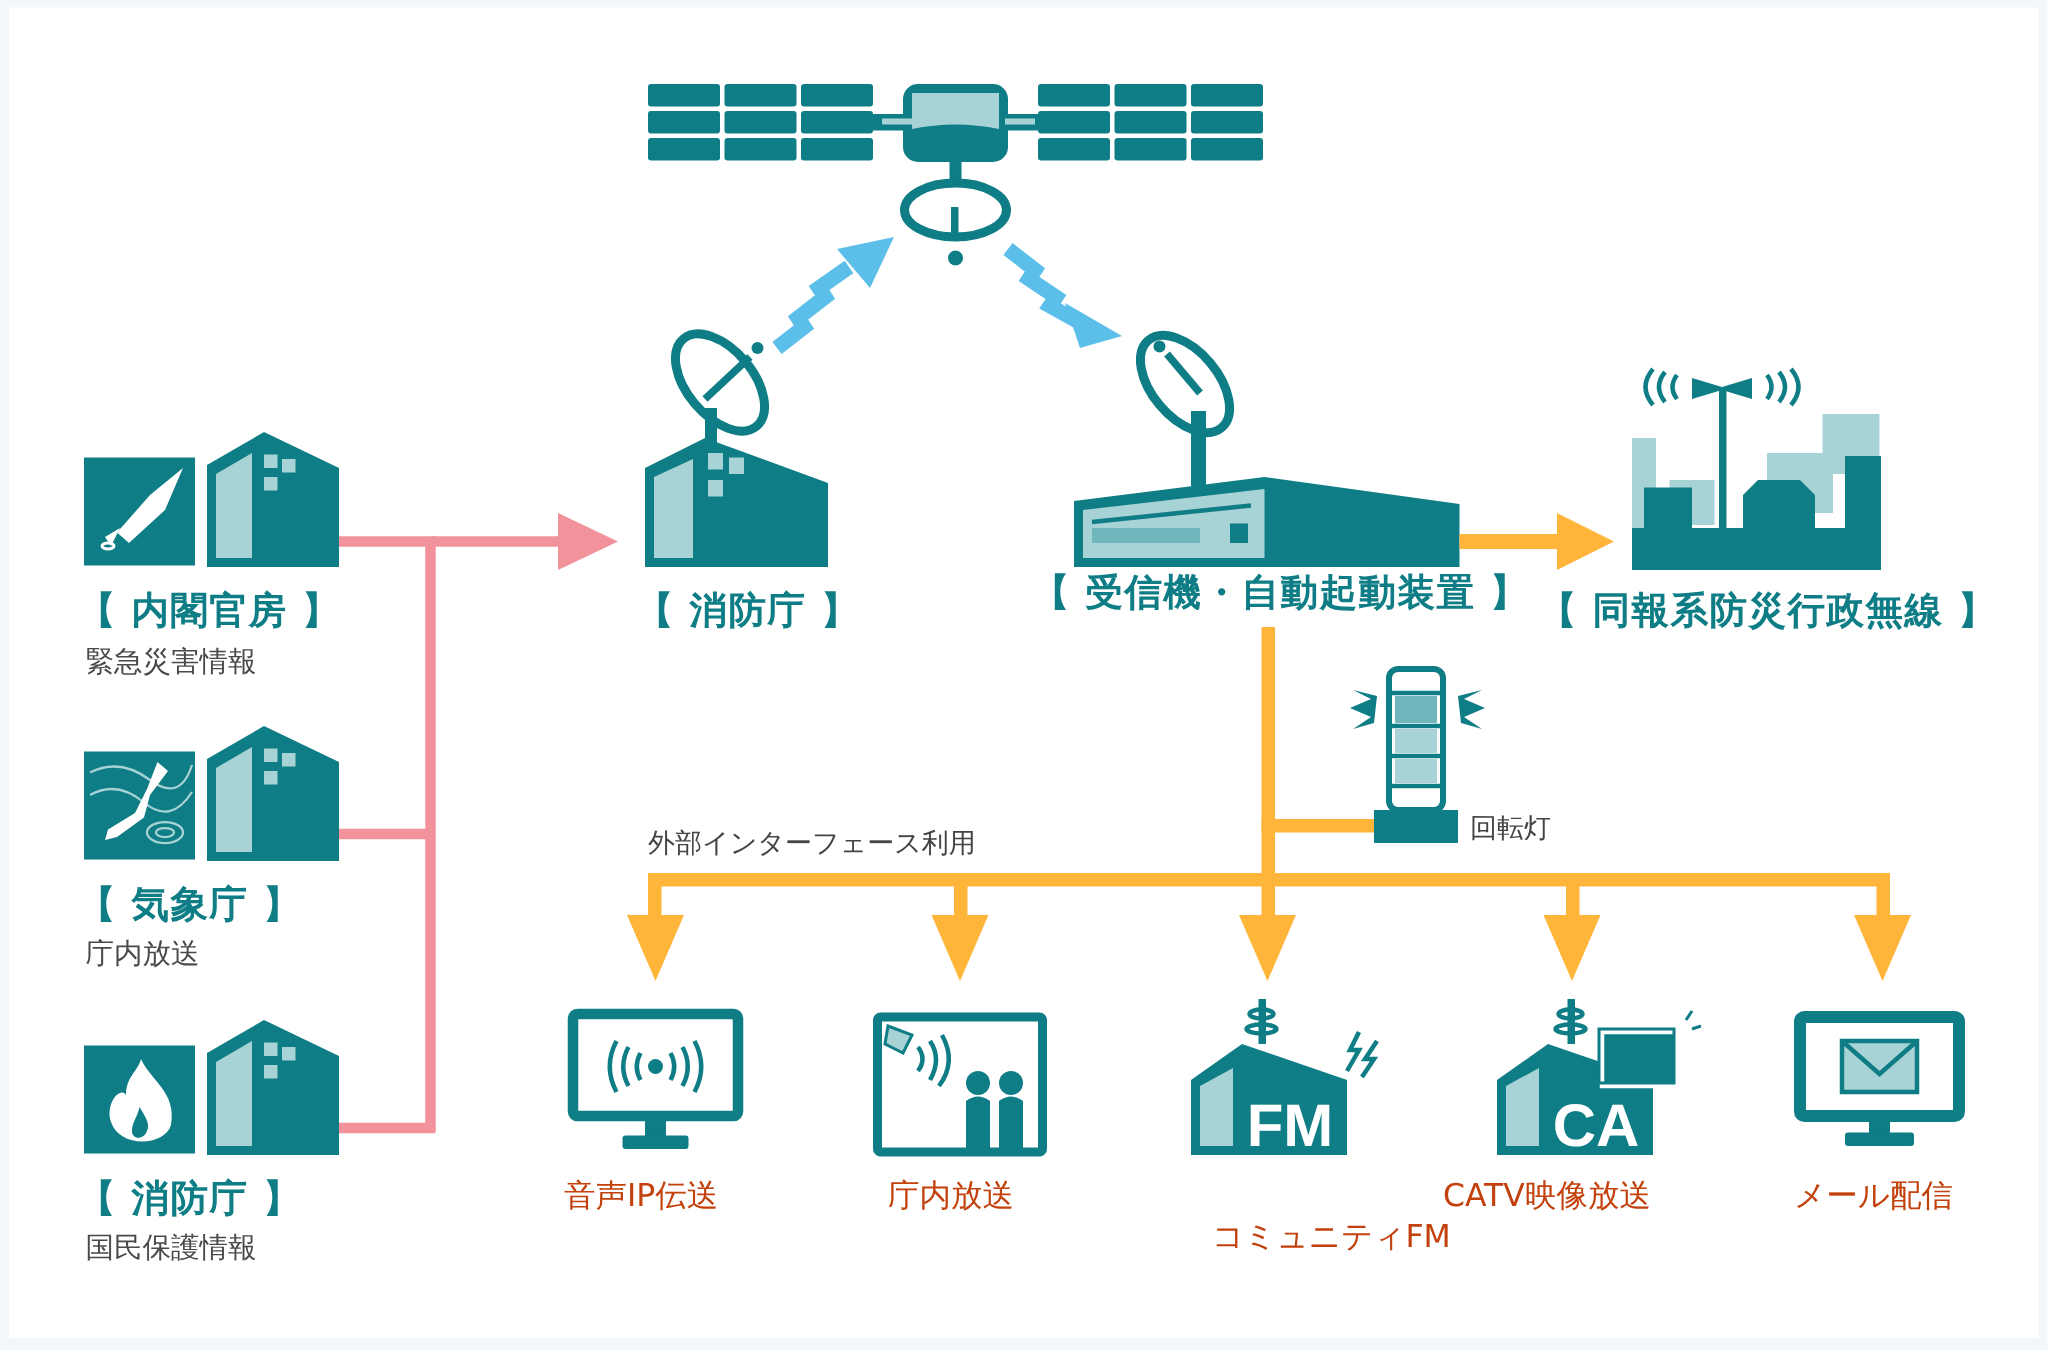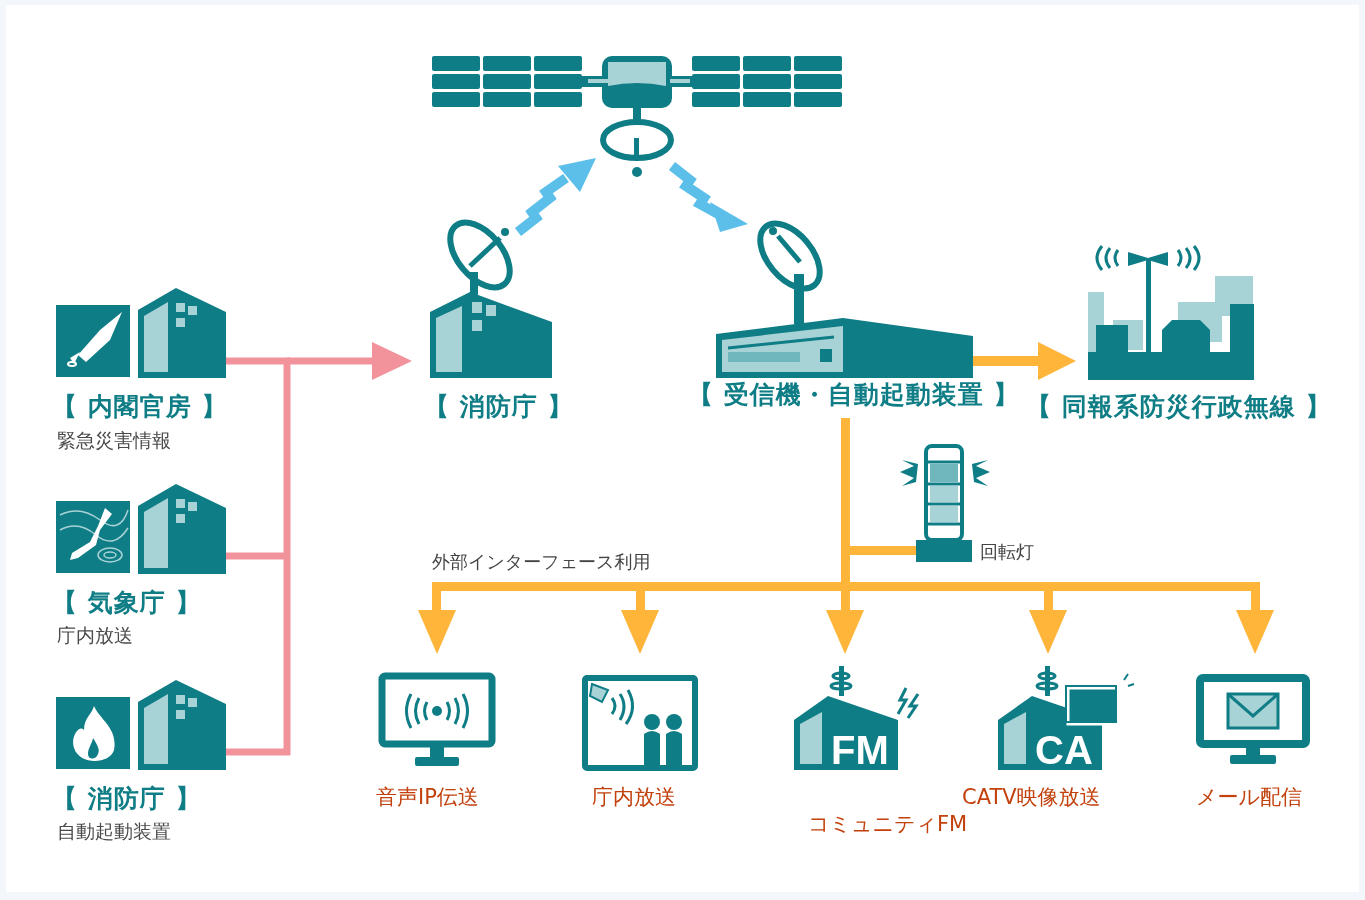--- a/index.html
+++ b/index.html
@@ -237,21 +237,21 @@
     <rect x="1228" y="694" width="50" height="34" fill="#a8d3d6" stroke="#0f7d85" stroke-width="3"></rect>
     <path d="M1228,694 L1253,716 L1278,694" stroke="#0f7d85" stroke-width="3" fill="none"></path>
   </g>
 </svg>
 
 <div class="lbl org" style="left:52px;top:390px;">【 内閣官房 】</div>
 <div class="lbl sub" style="left:57px;top:428px;">緊急災害情報</div>
 <div class="lbl org" style="left:52px;top:586px;">【 気象庁 】</div>
 <div class="lbl sub" style="left:57px;top:623px;">庁内放送</div>
 <div class="lbl org" style="left:52px;top:782px;">【 消防庁 】</div>
-<div class="lbl sub" style="left:57px;top:819px;">自動起動装置</div>
+<div class="lbl sub" style="left:57px;top:819px;">国民保護情報</div>
 
 <div class="lbl org" style="left:424px;top:390px;">【 消防庁 】</div>
 <div class="lbl org" style="left:688px;top:378px;text-align:right;">【 受信機・自動起動装置 】</div>
 <div class="lbl org" style="left:1026px;top:390px;">【 同報系防災行政無線 】</div>
 
 <div class="lbl small" style="left:980px;top:540px;">回転灯</div>
 <div class="lbl small" style="left:432px;top:550px;text-align:right;">外部インターフェース利用</div>
 
 <div class="lbl out" style="left:376px;top:783px;">音声IP伝送</div>
 <div class="lbl out" style="left:592px;top:783px;">庁内放送</div>

